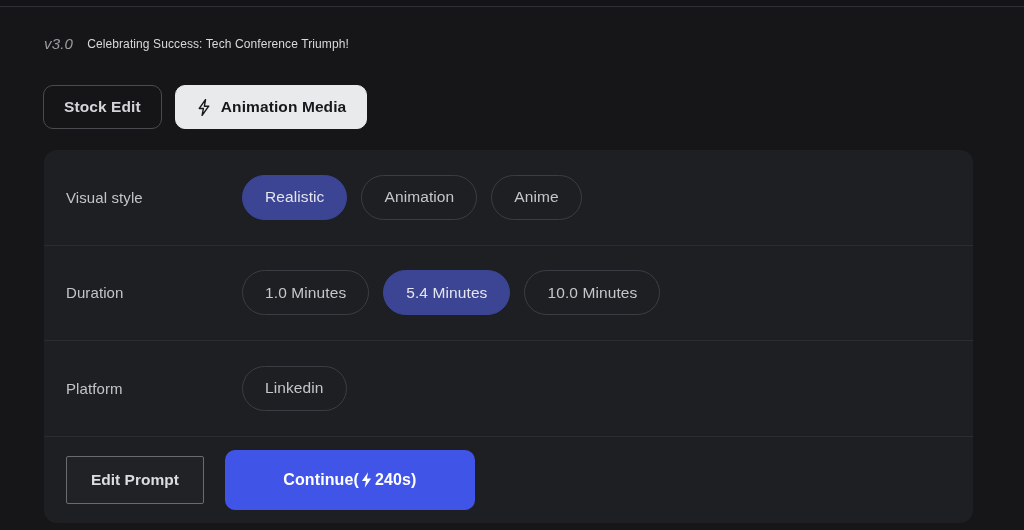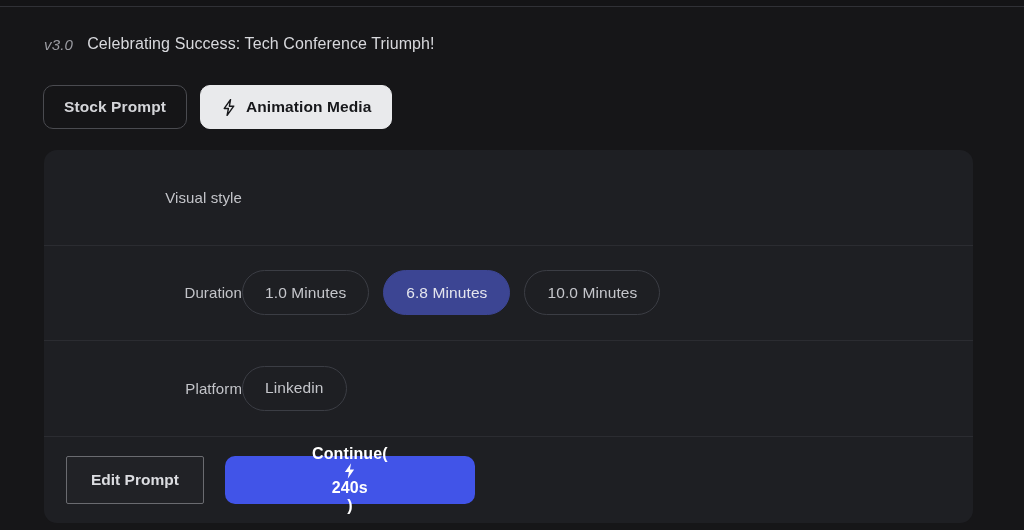--- a/index.html
+++ b/index.html
@@ -44,21 +44,21 @@
     gap: 14px;
     white-space: nowrap;
   }
   .version {
     font-style: italic;
     font-size: 15px;
     color: #9b9ca2;
     letter-spacing: 0.2px;
   }
   .doc-title {
-    font-size: 16px;
+    font-size: 12px;
     color: #d8d9dd;
     letter-spacing: 0.1px;
   }
 
   
   .tabs {
     position: absolute;
     left: 43px;
     top: 78px;
     display: flex;
@@ -100,21 +100,20 @@
   .panel {
     position: absolute;
     left: 44px;
     top: 143px;
     width: 929px;
     height: 373px;
     box-sizing: border-box;
     background: #1e1f23;
     border-radius: 13px;
     overflow: hidden;
-    text-align: right;
   }
 
   .opt-row {
     display: flex;
     align-items: center;
     height: 95.5px;
     padding: 0 0 0 22px;
     box-sizing: border-box;
     border-bottom: 1px solid #2b2c31;
   }
@@ -190,35 +189,34 @@
     font-weight: bold;
     cursor: pointer;
     user-select: none;
     white-space: nowrap;
   }
   .btn-primary {
     display: inline-flex;
     align-items: center;
     justify-content: center;
     gap: 0px;
-    height: 48px;
+    height: 60px;
     box-sizing: border-box;
     min-width: 250px;
     padding: 0 24px;
     border-radius: 10px;
     background: #4154e8;
     border: none;
     color: #ffffff;
     font-size: 16px;
     font-weight: bold;
     letter-spacing: 0.1px;
     cursor: pointer;
     user-select: none;
     white-space: nowrap;
-    flex-direction: column;
   }
   .btn-primary .bolt {
     display: inline-flex;
     align-items: center;
     justify-content: center;
     width: 14px;
     height: 17px;
     margin: 0 1px 0 1px;
   }
 </style>
@@ -229,43 +227,48 @@
 
 <div class="screen">
 
   <div class="header">
     <span class="version">v3.0</span>
     <span class="doc-title">Celebrating Success: Tech Conference Triumph!</span>
   </div>
 
   <div class="tabs">
     <div class="tab inactive">
-      <span>Stock Prompt</span>
+      <span>Stock Edit</span>
     </div>
     <div class="tab active">
       <span class="bolt">
         <svg width="14" height="17" viewBox="0 0 14 18" aria-hidden="true">
           <path d="M8.6 0.6 L2.0 10.0 L6.4 10.0 L5.0 17.4 L12.0 7.6 L7.4 7.6 Z" fill="none" stroke="#17181b" stroke-width="1.5" stroke-linejoin="round"></path>
         </svg>
       </span>
       <span>Animation Media</span>
     </div>
   </div>
 
   <div class="panel">
 
     <div class="opt-row">
       <div class="opt-label">Visual style</div>
+      <div class="opt-choices">
+        <div class="pill on">Realistic</div>
+        <div class="pill off">Animation</div>
+        <div class="pill off">Anime</div>
+      </div>
     </div>
 
     <div class="opt-row">
       <div class="opt-label">Duration</div>
       <div class="opt-choices">
         <div class="pill off">1.0 Minutes</div>
-        <div class="pill on">6.8 Minutes</div>
+        <div class="pill on">5.4 Minutes</div>
         <div class="pill off">10.0 Minutes</div>
       </div>
     </div>
 
     <div class="opt-row">
       <div class="opt-label">Platform</div>
       <div class="opt-choices">
         <div class="pill off">Linkedin</div>
       </div>
     </div>

